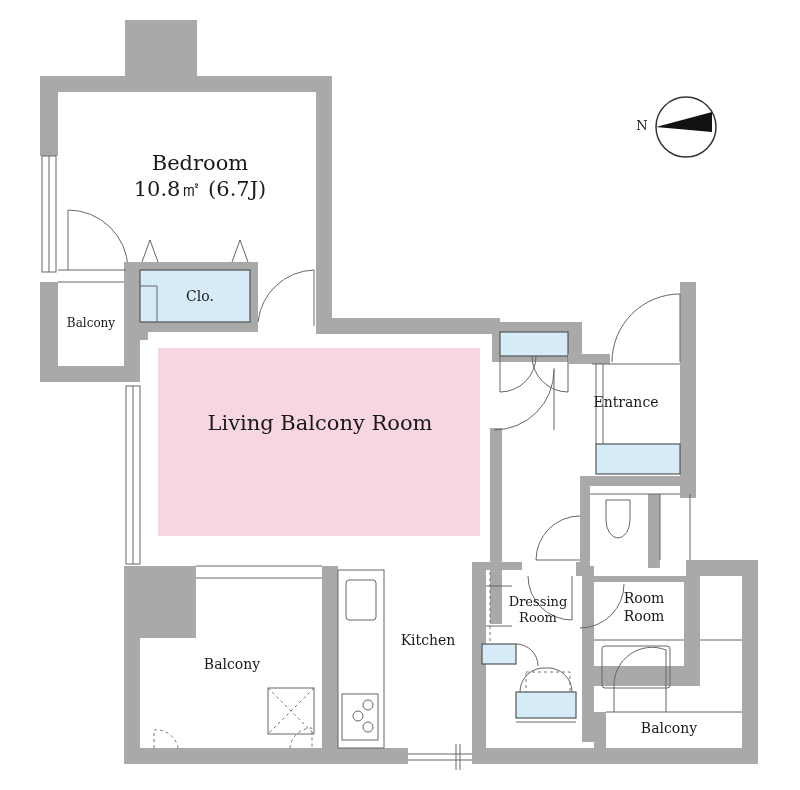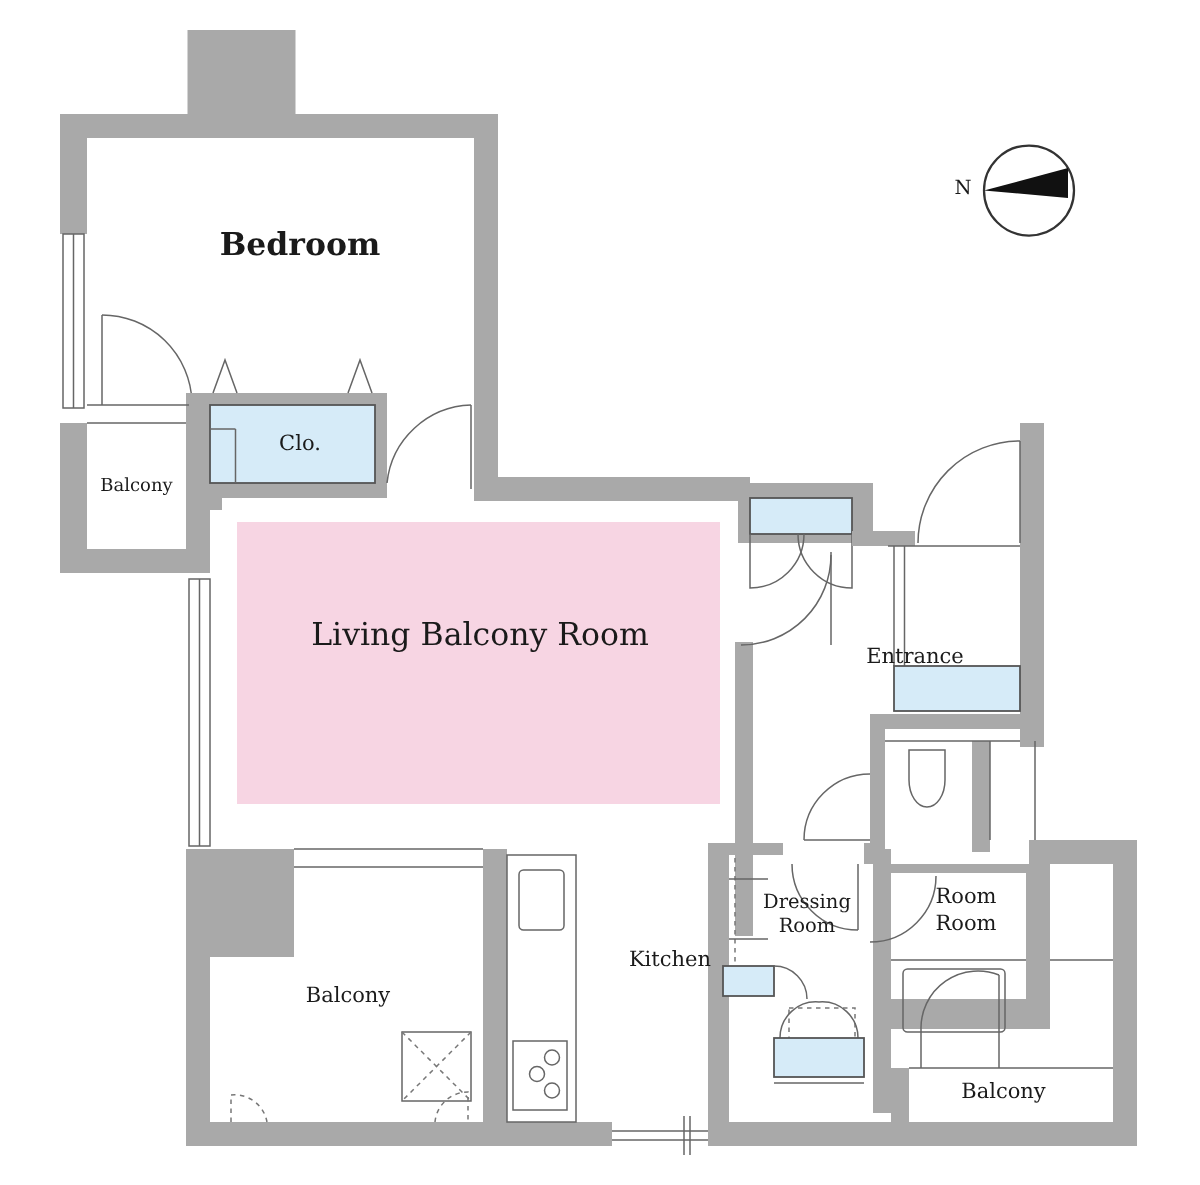--- a/index.html
+++ b/index.html
@@ -149,31 +149,32 @@
   <line class="thin" x1="460" y1="744" x2="460" y2="770"></line>
 
   <rect class="wall" x="472" y="748" width="286" height="16"></rect>
 
   <g>
     <circle cx="686" cy="127" r="30" fill="none" stroke="#333" stroke-width="1.5"></circle>
     <path d="M656 127 L712 112 L712 132 Z" fill="#111"></path>
   </g>
 </svg>
 
-<div class="label big" style="left:100px; top:150px; width:200px;font-weight:bold;">
+<div class="label big" style="left:100px; top:150px; width:200px;">
   <div>Bedroom</div>
+  <div>10.8㎡ (6.7J)</div>
 </div>
 <div class="label med" style="left:160px; top:288px; width:80px;">Clo.</div>
 <div class="label tiny" style="left:56px; top:316px; width:70px;">Balcony</div>
 <div class="label big" style="left:160px; top:410px; width:320px;">
   <div>Living Balcony Room</div>
 </div>
-<div class="label med" style="left:560px; top:394px; width:100px;margin-top:36px;">Entrance</div>
+<div class="label med" style="left:576px; top:394px; width:100px;">Entrance</div>
 <div class="label med" style="left:182px; top:656px; width:100px;">Balcony</div>
-<div class="label med" style="left:382px; top:632px; width:92px;text-align:right;">Kitchen</div>
+<div class="label med" style="left:382px; top:632px; width:92px;">Kitchen</div>
 <div class="label small" style="left:496px; top:594px; width:84px;">
   <div>Dressing</div>
   <div>Room</div>
 </div>
 <div class="label med" style="left:596px; top:590px; width:96px;">
   <div>Room</div>
   <div>Room</div>
 </div>
 <div class="label med" style="left:614px; top:720px; width:110px;">Balcony</div>
 <div class="label small" style="left:632px; top:118px; width:20px;">N</div>

